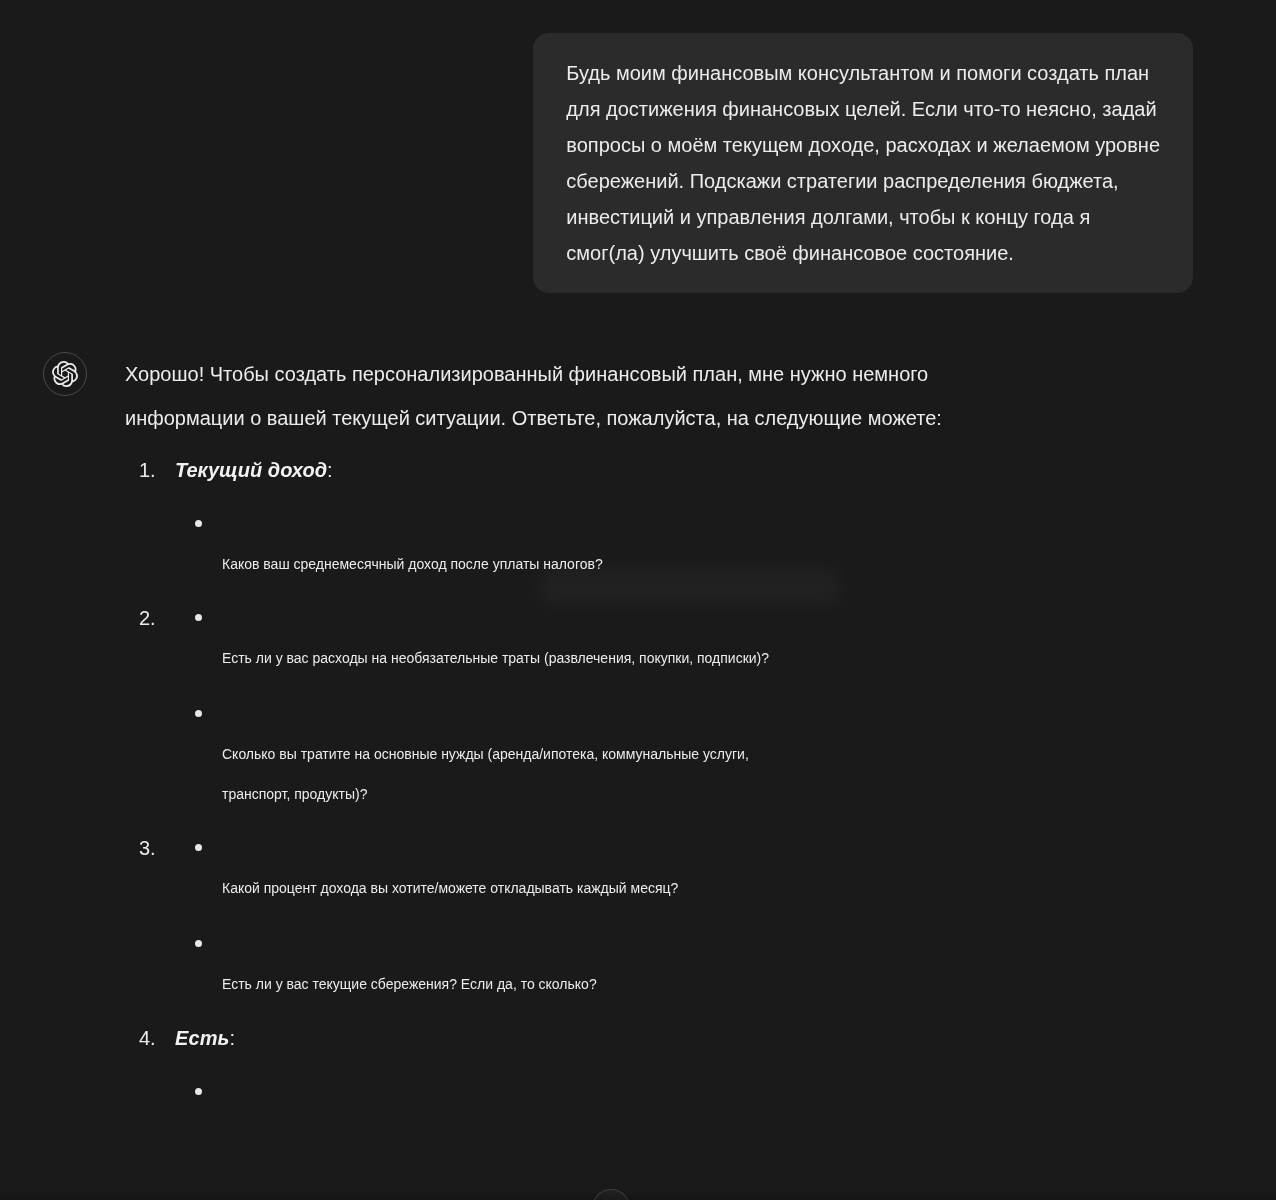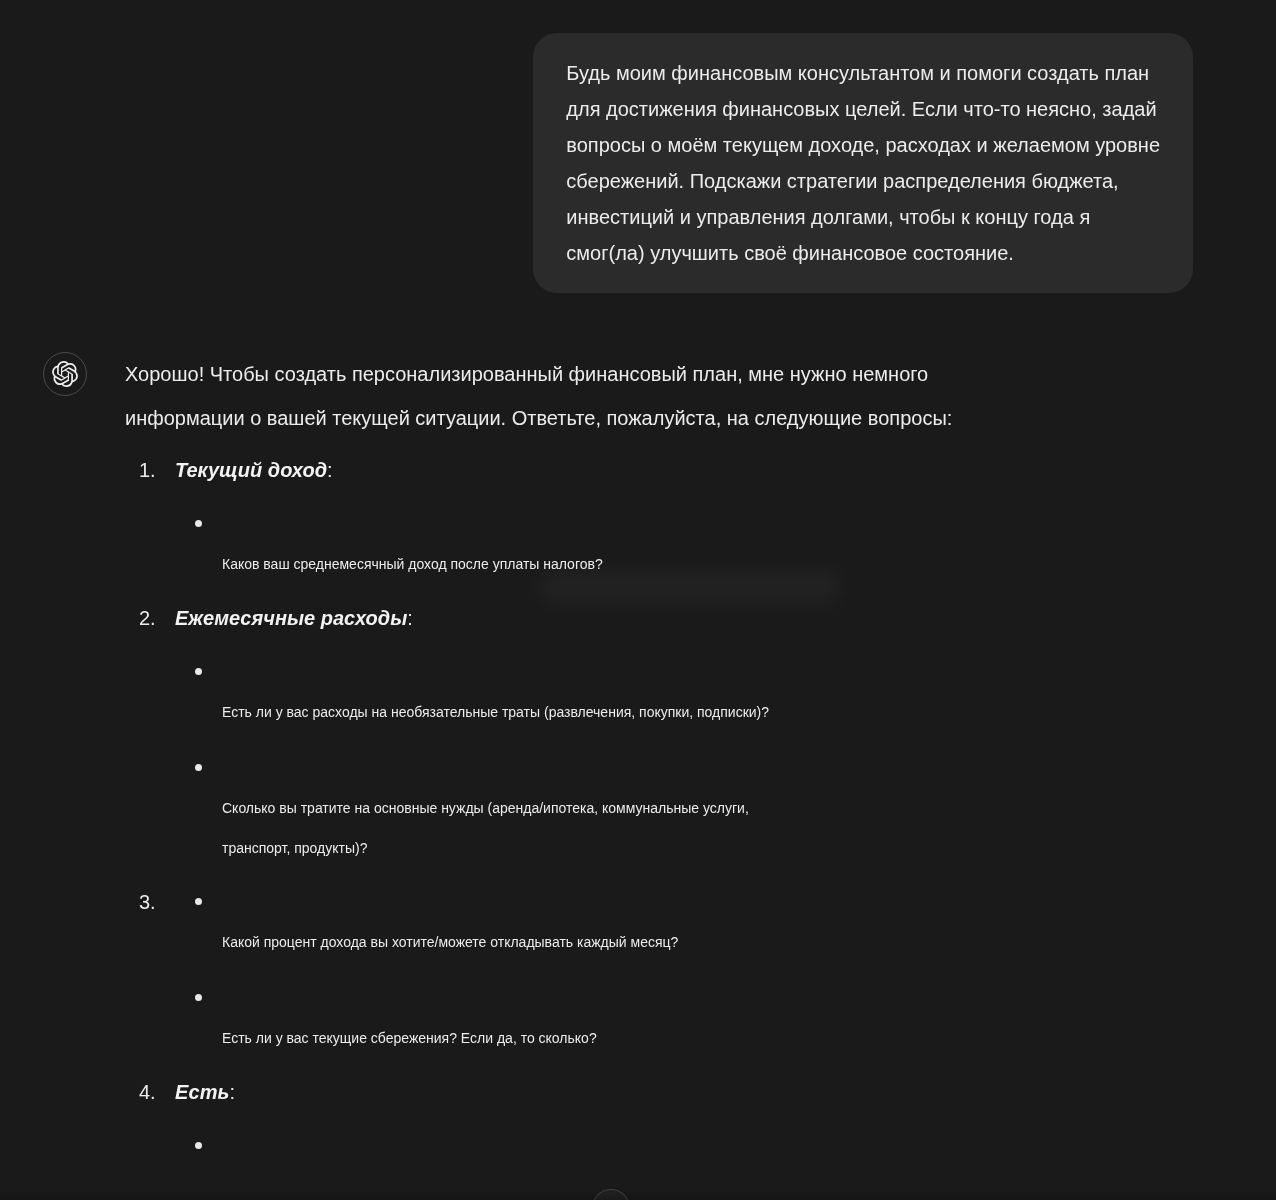--- a/index.html
+++ b/index.html
@@ -25,21 +25,21 @@
 
   
   .user-row {
     display: flex;
     justify-content: flex-end;
     padding: 33px 83px 0 0;
   }
   .user-bubble {
     background: #2b2b2b;
     color: #ececec;
-    border-radius: 24px;
+    border-radius: 16px;
     padding: 22px 33px;
     max-width: 742px;
     font-size: 20px;
     line-height: 36px;
     white-space: pre-line;
   }
 
   
   .assistant-row {
     display: flex;
@@ -185,36 +185,35 @@
     <div class="avatar">
       <span style="display:flex">
         <svg viewBox="0 0 24 24" xmlns="http://www.w3.org/2000/svg" aria-hidden="true">
           <path d="M22.2819 9.8211a5.9847 5.9847 0 0 0-.5157-4.9108 6.0462 6.0462 0 0 0-6.5098-2.9A6.0651 6.0651 0 0 0 4.9807 4.1818a5.9847 5.9847 0 0 0-3.9977 2.9 6.0462 6.0462 0 0 0 .7427 7.0966 5.98 5.98 0 0 0 .511 4.9107 6.051 6.051 0 0 0 6.5146 2.9001A5.9847 5.9847 0 0 0 13.2599 24a6.0557 6.0557 0 0 0 5.7718-4.2058 5.9894 5.9894 0 0 0 3.9977-2.9001 6.0557 6.0557 0 0 0-.7475-7.073zm-9.022 12.6081a4.4755 4.4755 0 0 1-2.8764-1.0408l.1419-.0804 4.7783-2.7582a.7948.7948 0 0 0 .3927-.6813v-6.7369l2.02 1.1686a.071.071 0 0 1 .038.052v5.5826a4.504 4.504 0 0 1-4.4945 4.4944zm-9.6607-4.1254a4.4708 4.4708 0 0 1-.5346-3.0137l.142.0852 4.783 2.7582a.7712.7712 0 0 0 .7806 0l5.8428-3.3685v2.3324a.0804.0804 0 0 1-.0332.0615L9.74 19.9502a4.4992 4.4992 0 0 1-6.1408-1.6464zM2.3408 7.8956a4.485 4.485 0 0 1 2.3655-1.9728V11.6a.7664.7664 0 0 0 .3879.6765l5.8144 3.3543-2.0201 1.1685a.0757.0757 0 0 1-.071 0l-4.8303-2.7865A4.504 4.504 0 0 1 2.3408 7.8956zm16.5963 3.8558L13.1038 8.364 15.1192 7.2a.0757.0757 0 0 1 .071 0l4.8303 2.7913a4.4944 4.4944 0 0 1-.6765 8.1042v-5.6772a.79.79 0 0 0-.407-.667zm2.0107-3.0231l-.142-.0852-4.7735-2.7818a.7759.7759 0 0 0-.7854 0L9.409 9.2297V6.8974a.0662.0662 0 0 1 .0284-.0615l4.8303-2.7866a4.4992 4.4992 0 0 1 6.6802 4.66zM8.3065 12.863l-2.02-1.1638a.0804.0804 0 0 1-.038-.0567V6.0742a4.4992 4.4992 0 0 1 7.3757-3.4537l-.142.0805L8.704 5.459a.7948.7948 0 0 0-.3927.6813zm1.0976-2.3654l2.602-1.4998 2.6069 1.4998v2.9994l-2.5974 1.4997-2.6067-1.4997z"></path>
         </svg>
       </span>
     </div>
 
     <div class="assistant-content">
       <p class="intro">Хорошо! Чтобы создать персонализированный финансовый план, мне нужно немного
-информации о вашей текущей ситуации. Ответьте, пожалуйста, на следующие вопросы:</p>
+информации о вашей текущей ситуации. Ответьте, пожалуйста, на следующие можете:</p>
 
       <ol class="q-list">
   <li class="q-item">
     <span class="q-num">1.</span>
     <div class="q-title"><strong>Текущий доход</strong><span>:</span></div>
     <ul class="b-list">
   <li class="b-item">
     <span class="b-dot"></span><span>Каков ваш среднемесячный доход после уплаты налогов?</span>
   </li>
 </ul>
   </li>
 
   <li class="q-item">
     <span class="q-num">2.</span>
-    <div class="q-title"><strong>Ежемесячные расходы</strong><span>:</span></div>
     <ul class="b-list">
   <li class="b-item">
     <span class="b-dot"></span><span>Есть ли у вас расходы на необязательные траты (развлечения, покупки, подписки)?</span>
   </li>
 
   <li class="b-item">
     <span class="b-dot"></span><span>Сколько вы тратите на основные нужды (аренда/ипотека, коммунальные услуги,
 транспорт, продукты)?</span>
   </li>
 </ul>

